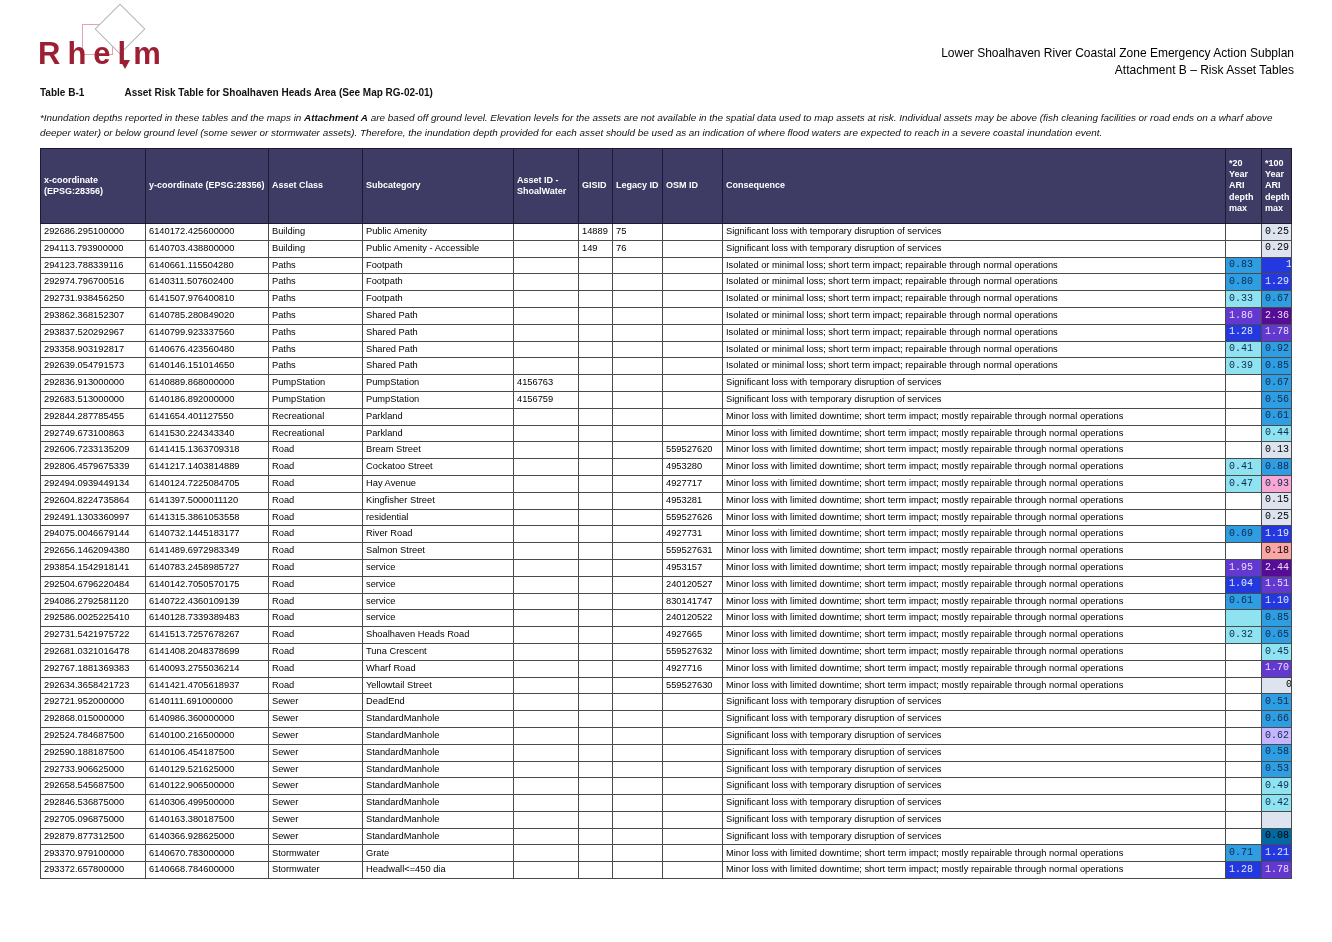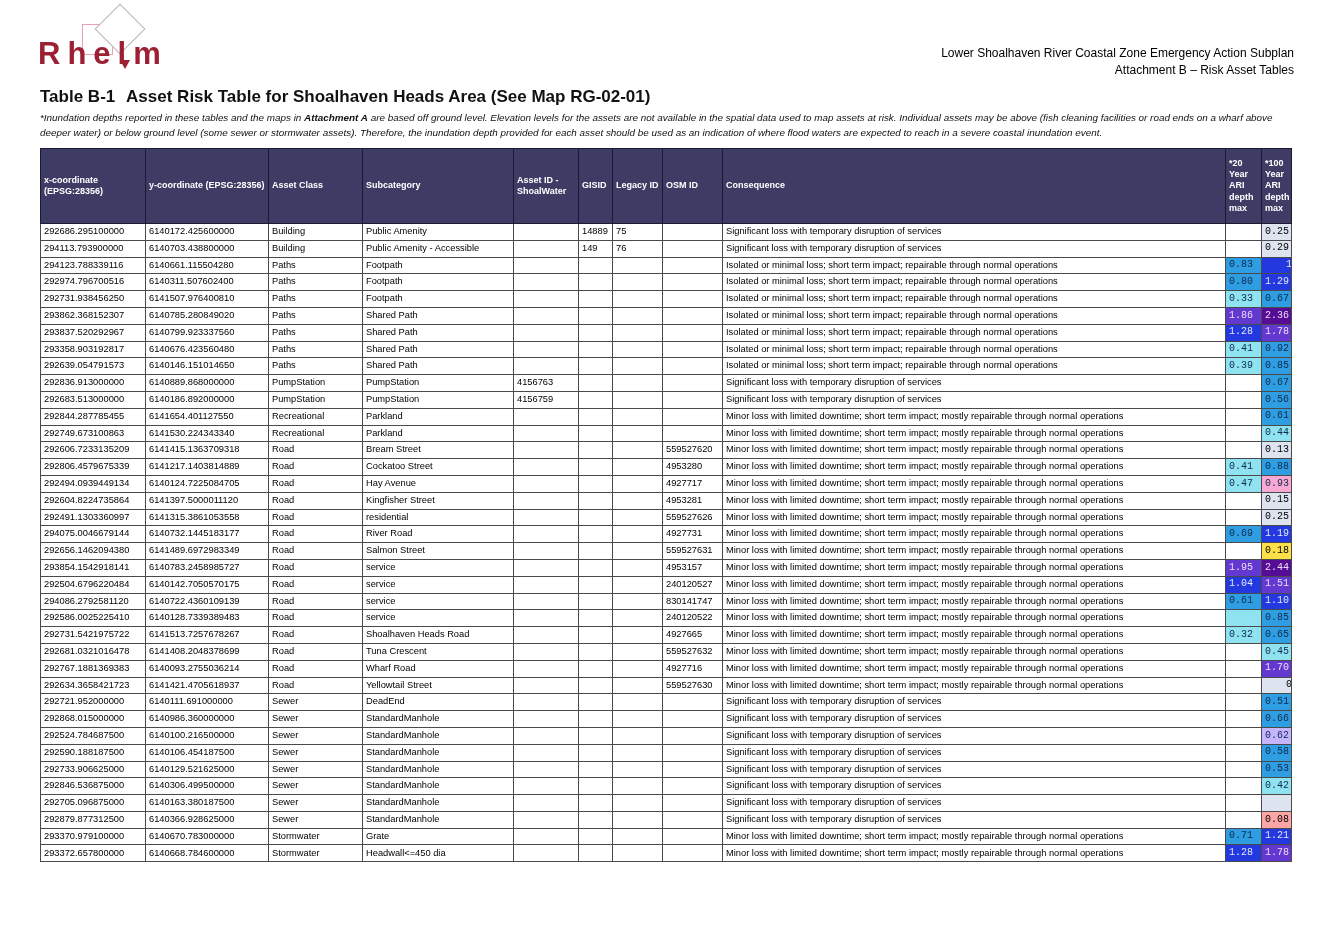--- a/index.html
+++ b/index.html
@@ -11,21 +11,21 @@
   .logo-square{position:absolute;left:46px;top:16px;width:29px;height:29px;border:1.5px solid #e6a2ae;background:transparent;}
   .logo-diamond{position:absolute;left:66px;top:3px;width:34px;height:34px;border:1.5px solid #b5b2ba;transform:rotate(45deg);background:#fff;}
   .logo-text{position:absolute;left:2px;top:30px;font-size:31px;font-weight:bold;color:#9c1f33;letter-spacing:7px;line-height:1;z-index:3;text-align:right;}
   .logo-arrow{position:absolute;left:84px;top:52px;width:0;height:0;z-index:4;
       border-left:5px solid transparent;border-right:5px solid transparent;border-top:9px solid #9c1f33;}
 
   
   .doc-header{position:absolute;right:38px;top:45px;text-align:right;font-size:12px;line-height:1.45;color:#000;}
 
   
-  .title-row{position:absolute;left:40px;top:87px;font-size:17px;font-weight:bold;color:#111;}
+  .title-row{position:absolute;left:40px;top:87px;font-size:10px;font-weight:bold;color:#111;}
   .title-row .label{display:inline-block;width:82px;}
 
   
   .note{position:absolute;left:40px;top:110px;width:1254px;font-size:9.9px;font-style:italic;line-height:1.55;color:#101010;}
 
   
   .tbl-wrap{position:absolute;left:40px;top:148px;}
   table{border-collapse:collapse;table-layout:fixed;width:1251px;border:1px solid #000;}
   th{background:#3e3c64;color:#fff;font-size:9px;font-weight:bold;text-align:left;
      vertical-align:middle;padding:2px 3px;border:1px solid #1b1933;line-height:1.25;height:70px;}
@@ -337,21 +337,21 @@
           <td>292656.1462094380</td>
           <td>6141489.6972983349</td>
           <td>Road</td>
           <td>Salmon Street</td>
           <td></td>
           <td></td>
           <td></td>
           <td>559527631</td>
           <td>Minor loss with limited downtime; short term impact; mostly repairable through normal operations</td>
           <td></td>
-          <td class="depth" style="background: #fde047; color: rgb(0, 0, 0);">0.18</td>
+          <td class="depth" style="background: #fca5a5; color: rgb(0, 0, 0);">0.18</td>
         </tr>
         <tr>
           <td>293854.1542918141</td>
           <td>6140783.2458985727</td>
           <td>Road</td>
           <td>service</td>
           <td></td>
           <td></td>
           <td></td>
           <td>4953157</td>
@@ -509,20 +509,33 @@
           <td>StandardManhole</td>
           <td></td>
           <td></td>
           <td></td>
           <td></td>
           <td>Significant loss with temporary disruption of services</td>
           <td></td>
           <td class="depth" style="background: rgb(46, 157, 225); color: rgb(14, 42, 80);">0.53</td>
         </tr>
         <tr>
+          <td>292658.545687500</td>
+          <td>6140122.906500000</td>
+          <td>Sewer</td>
+          <td>StandardManhole</td>
+          <td></td>
+          <td></td>
+          <td></td>
+          <td></td>
+          <td>Significant loss with temporary disruption of services</td>
+          <td></td>
+          <td class="depth" style="background: rgb(143, 227, 240); color: rgb(14, 42, 80);">0.49</td>
+        </tr>
+        <tr>
           <td>292846.536875000</td>
           <td>6140306.499500000</td>
           <td>Sewer</td>
           <td>StandardManhole</td>
           <td></td>
           <td></td>
           <td></td>
           <td></td>
           <td>Significant loss with temporary disruption of services</td>
           <td></td>
@@ -545,21 +558,21 @@
           <td>292879.877312500</td>
           <td>6140366.928625000</td>
           <td>Sewer</td>
           <td>StandardManhole</td>
           <td></td>
           <td></td>
           <td></td>
           <td></td>
           <td>Significant loss with temporary disruption of services</td>
           <td></td>
-          <td class="depth" style="background: #fca5a5; color: rgb(0, 0, 0);">0.08</td>
+          <td class="depth" style="background: #0369a1; color: rgb(0, 0, 0);">0.08</td>
         </tr>
         <tr>
           <td>293370.979100000</td>
           <td>6140670.783000000</td>
           <td>Stormwater</td>
           <td>Grate</td>
           <td></td>
           <td></td>
           <td></td>
           <td></td>

